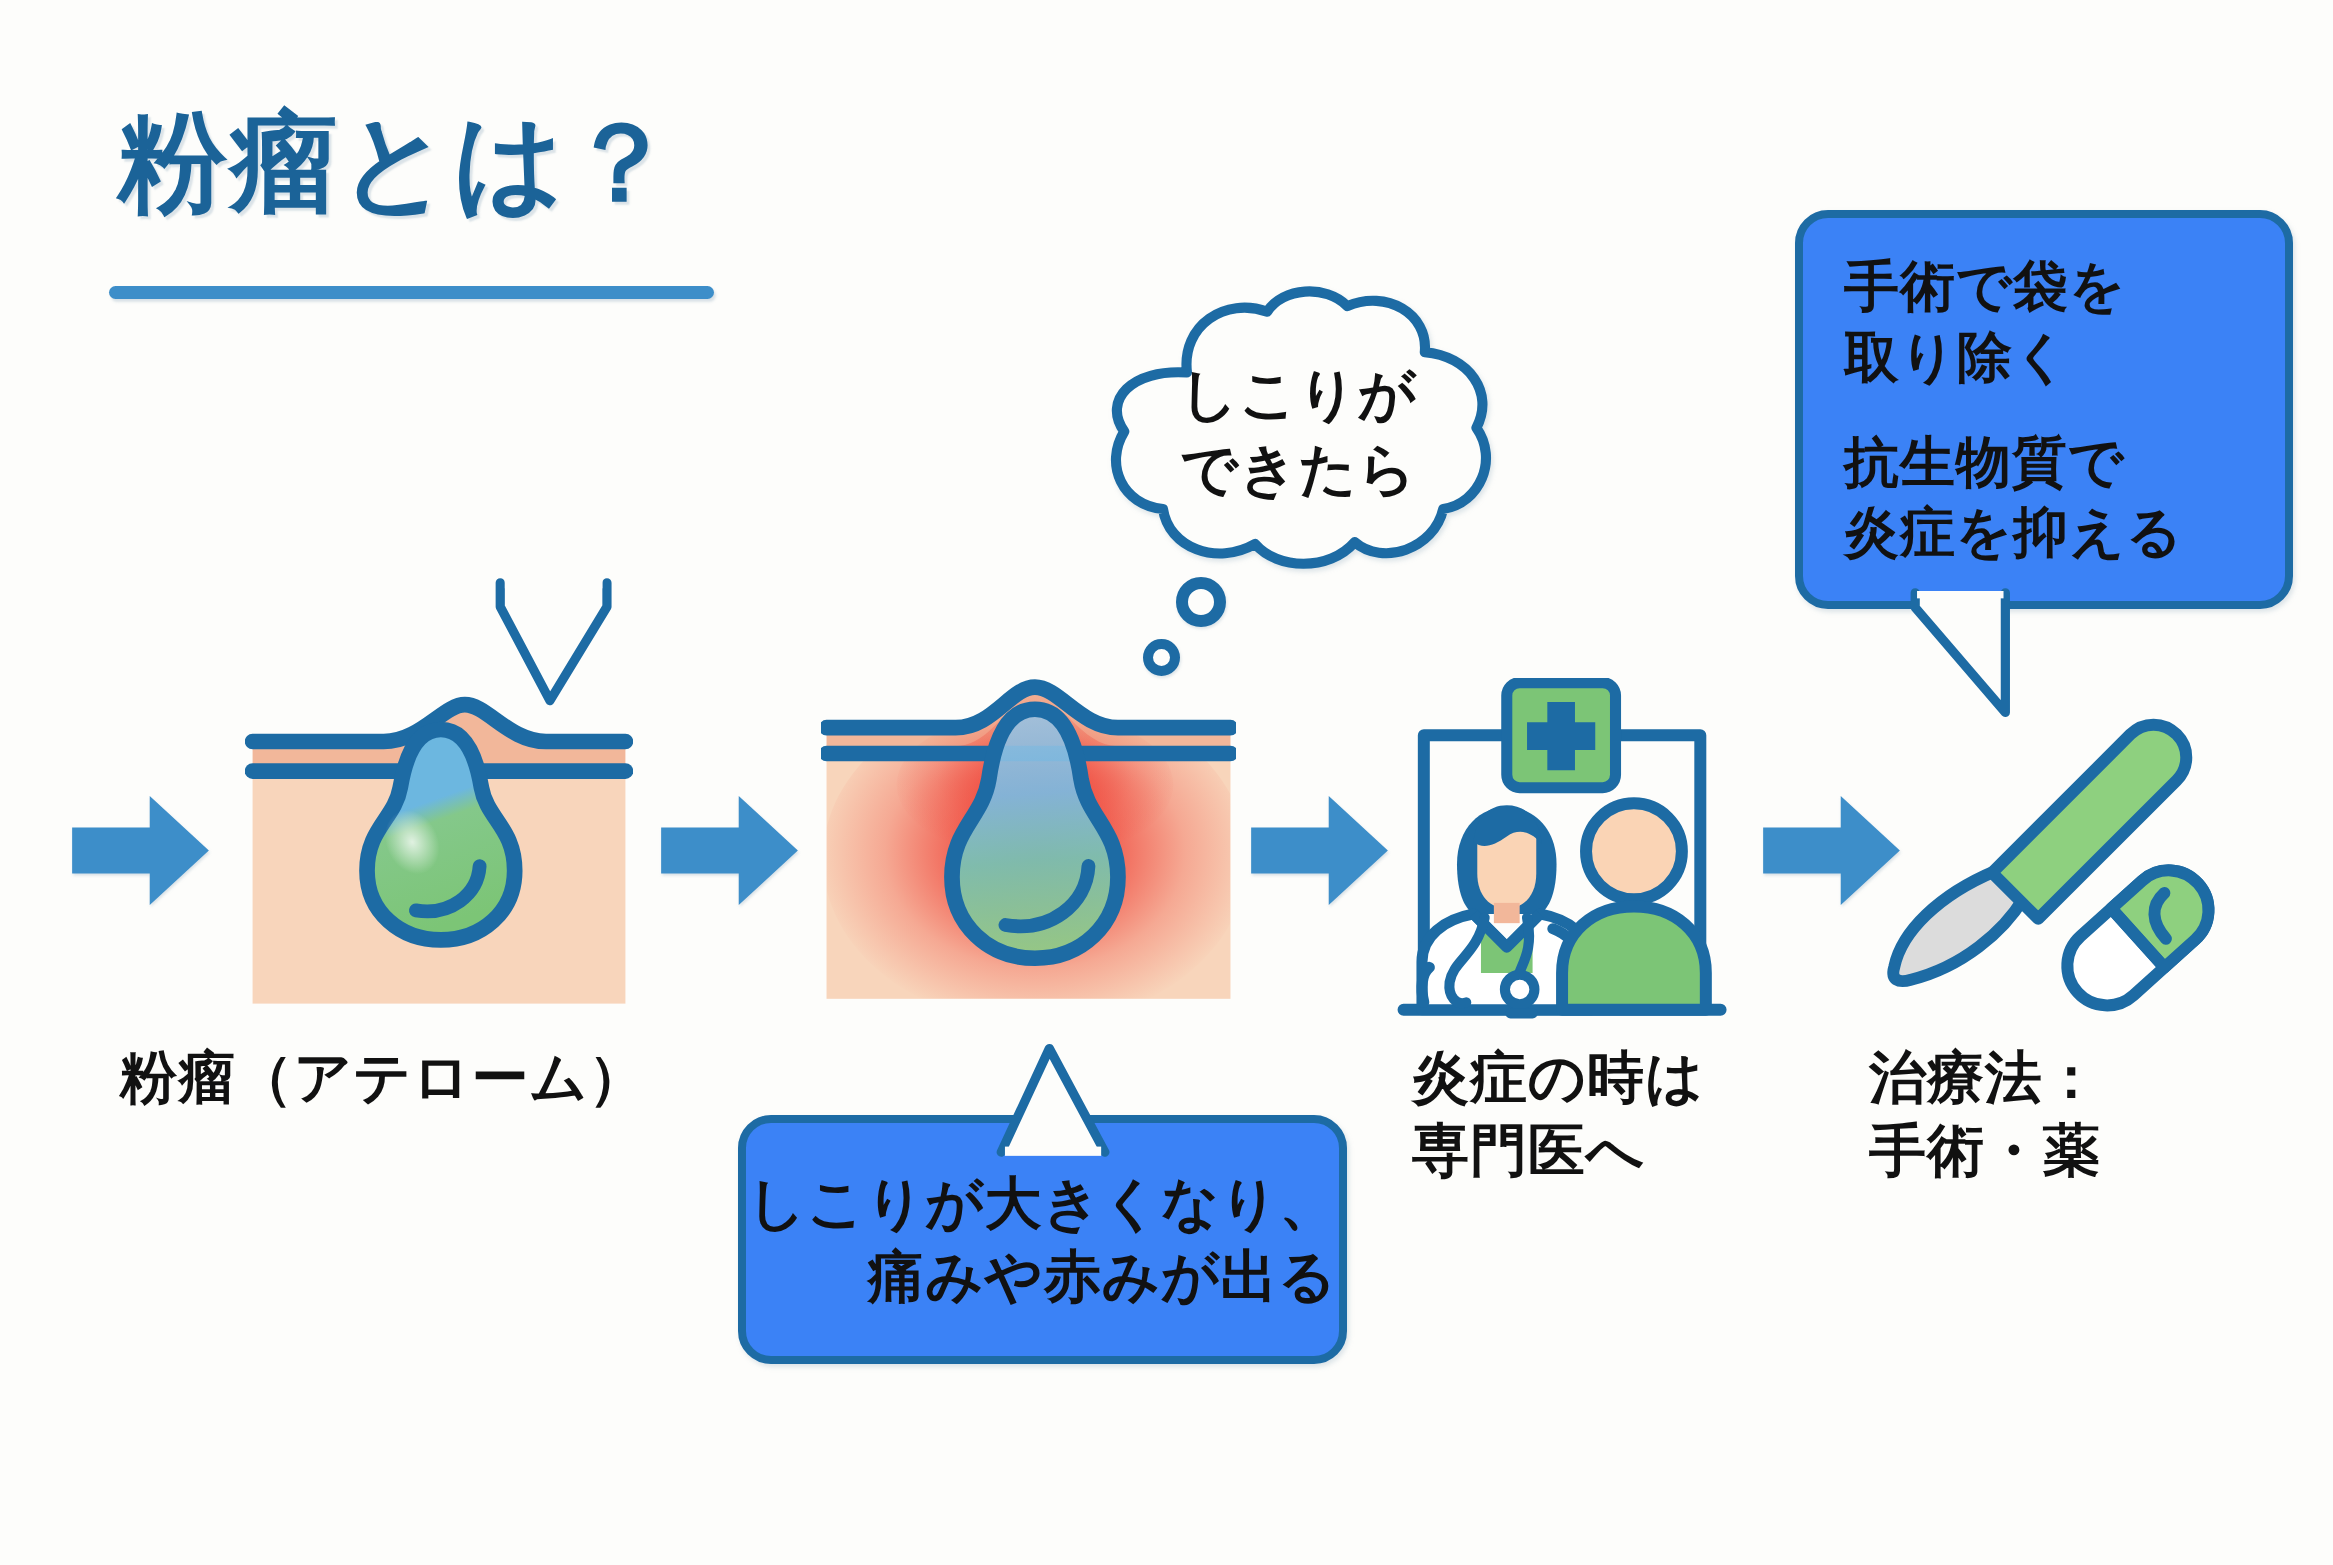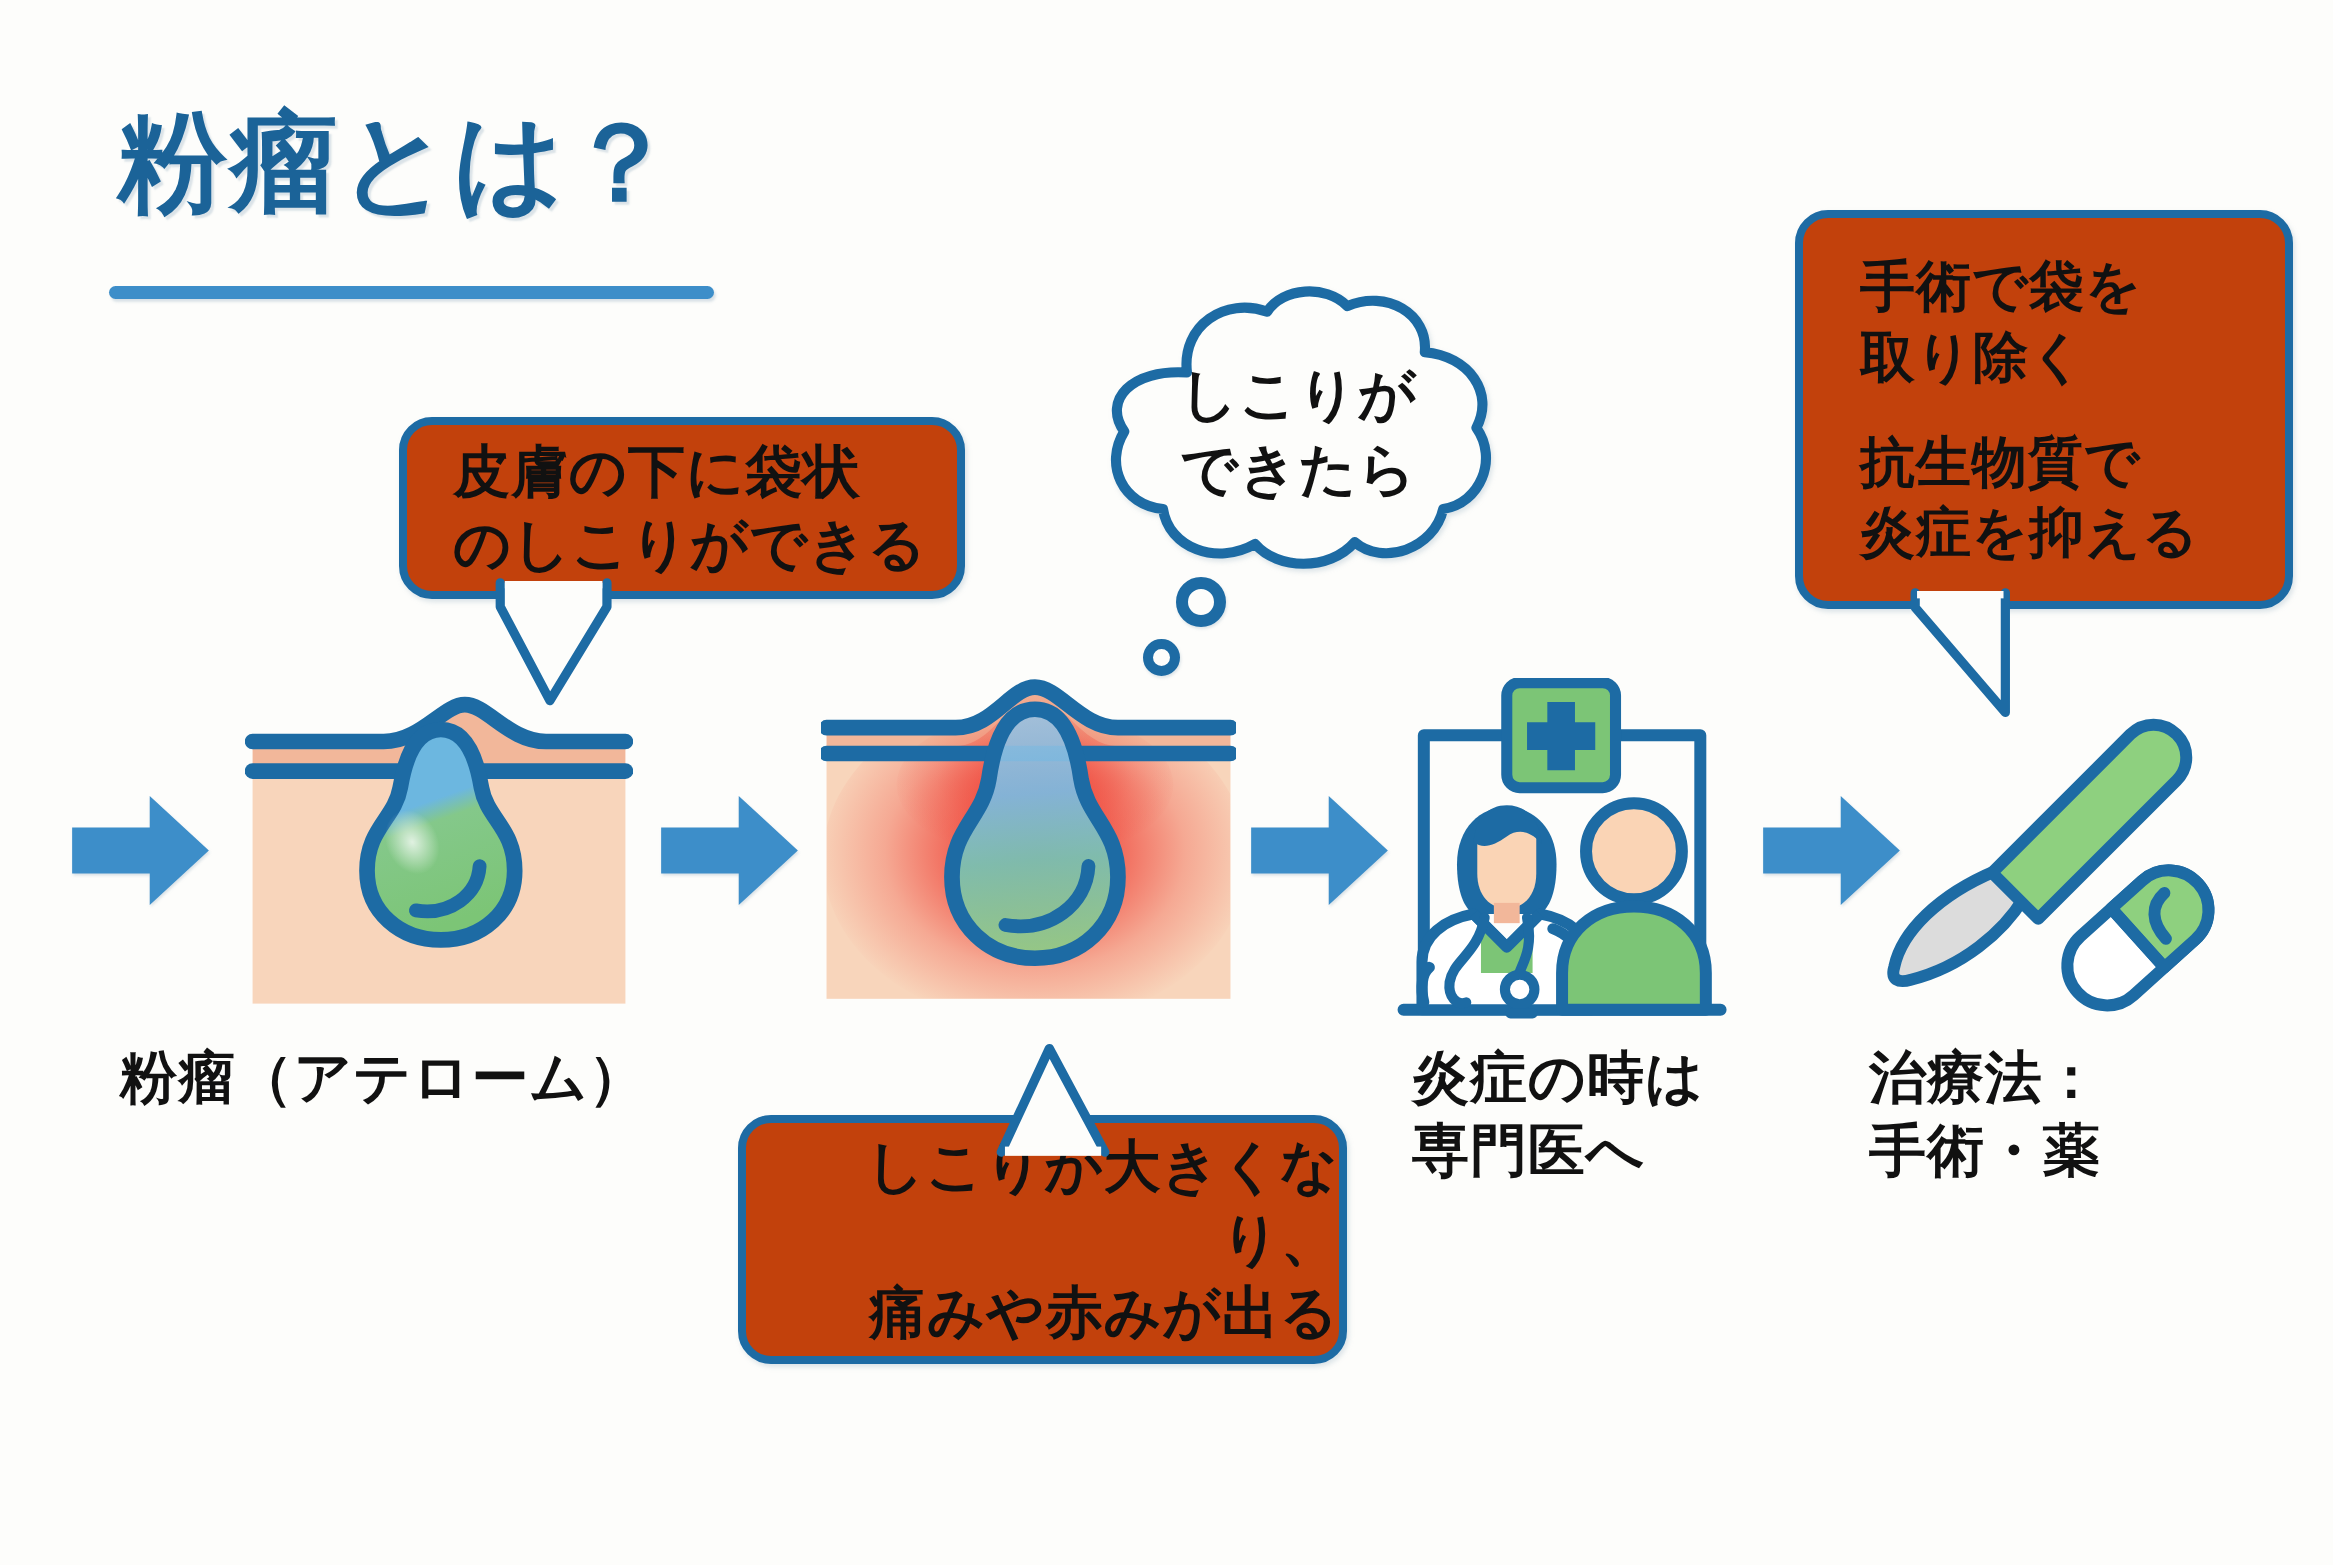--- a/index.html
+++ b/index.html
@@ -24,27 +24,26 @@
   #title-underline{
     position:absolute;left:109px;top:286px;
     width:605px;height:13px;border-radius:6.5px;
     background:#3d8ec9;
     box-shadow:1.8px 2.8px 2.8px rgba(120,150,175,.28);
   }
 
   
   .bubble{
     position:absolute;
-    background:#c2410c;
+    background:#3b82f6;
     border:8.3px solid #1d6ba4;
     border-radius:33px;
     box-sizing:border-box;
     display:flex;align-items:center;justify-content:center;
     filter:drop-shadow(2.8px 3.7px 2.8px rgba(120,150,175,.25));
-    padding-left:16px;
   }
   .bubble .txt{
     color:#111;
     font-weight:bold;
     text-align:left;
     line-height:1.28;
     white-space:pre-line;
   }
   .tail{position:absolute;}
   .tail svg{display:block;overflow:visible;}
@@ -149,24 +148,20 @@
       <path d="M212,45 C238,45 250,72 256,108 C262,142 292,152 292,198
                C292,243 256,273 212,273 C168,273 132,243 132,198
                C132,152 162,142 168,108 C174,72 186,45 212,45 Z" fill="url(#cystG1)" stroke="#1d6ba4" stroke-width="17" stroke-linejoin="round"></path>
 
       <ellipse cx="181" cy="167" rx="28" ry="36" fill="url(#hl1)" transform="rotate(-25 181 167)"></ellipse>
 
       <path d="M185,241 C222,247 252,224 254,193" fill="none" stroke="#1d6ba4" stroke-width="15" stroke-linecap="round"></path>
     </svg>
   </div>
 
-  <div class="bubble" id="bubble1">
-    <div class="txt">皮膚の下に袋状
-のしこりができる</div>
-  </div>
   <div class="tail" id="tail1">
     <svg width="148" height="138" viewBox="0 0 160 150">
       <path d="M2,2 L2,28 L56,130 L118,28 L118,2" fill="#fdfdfb" stroke="#1d6ba4" stroke-width="10" stroke-linejoin="round" stroke-linecap="round"></path>
       <rect x="7" y="0" width="106" height="8" fill="#fdfdfb"></rect>
     </svg>
   </div>
 
   <div class="caption" id="caption1">粉瘤（アテローム）</div>
 
   <div class="arrow" style="left:661px;top:796px;width:137px;height:109px;">

